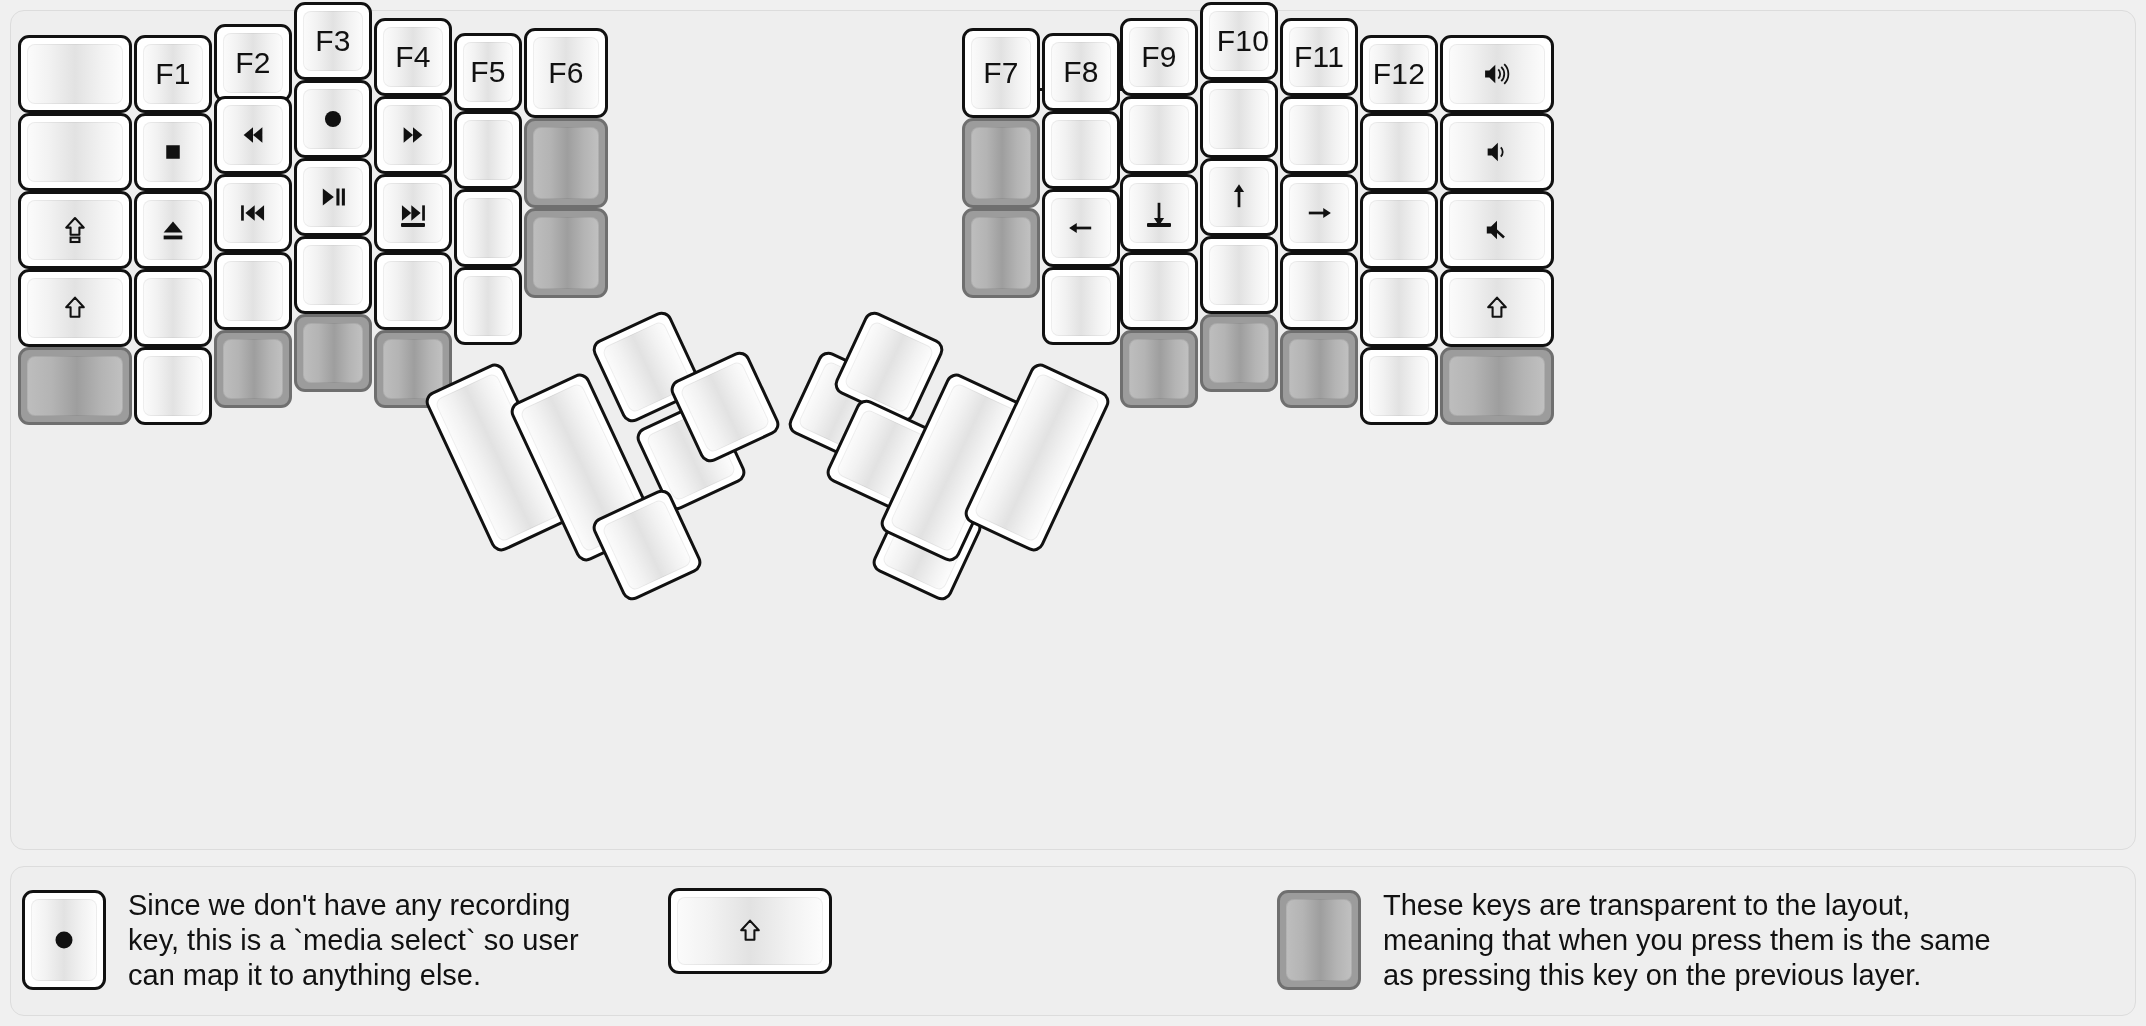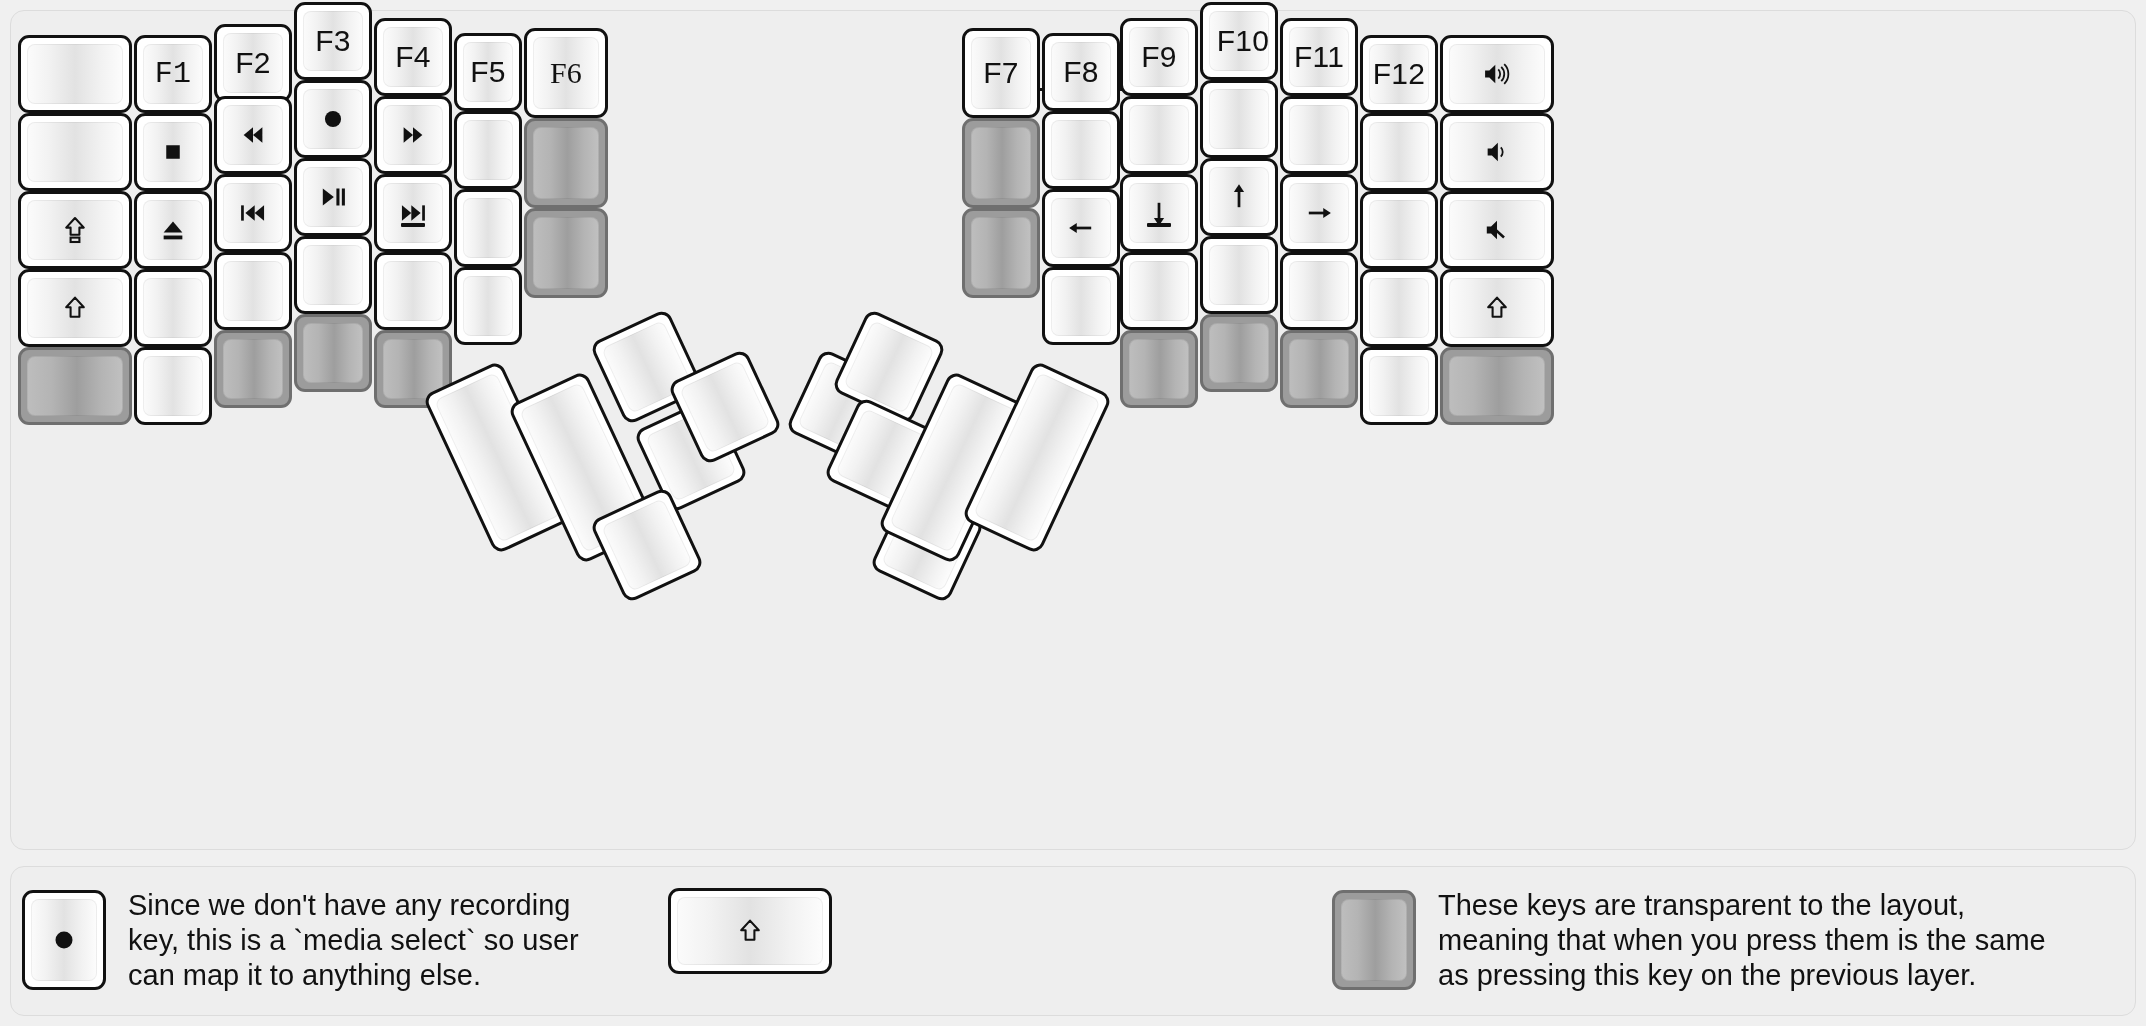--- a/index.html
+++ b/index.html
@@ -103,21 +103,21 @@
         <div class="lbl">
           <svg class="gl" width="32" height="32" viewBox="0 0 40 40" fill="#111">
             <path d="M20 7 L31 19 L25.5 19 L25.5 31 L14.5 31 L14.5 19 L9 19 Z" fill="none" stroke="#111" stroke-width="2.6" stroke-linejoin="round"></path>
           </svg>
         </div>
       </div>
       <div class="key trans" style="left: 18px; top: 347px; width: 114px; height: 78px;">
         <div class="cap"></div>
         <div class="lbl"></div>
       </div>
-      <div class="key" style="left: 134px; top: 35px; width: 78px; height: 78px; font-family: Liberation Mono, monospace;">
+      <div class="key" style="left: 134px; top: 35px; width: 78px; height: 78px;">
         <div class="cap"></div>
         <div class="lbl">F1</div>
       </div>
       <div class="key" style="left: 134px; top: 113px; width: 78px; height: 78px;">
         <div class="cap"></div>
         <div class="lbl">
           <svg class="gl" width="30" height="30" viewBox="0 0 40 40" fill="#111">
             <rect x="11" y="11" width="18" height="18"></rect>
           </svg>
         </div>
@@ -241,21 +241,21 @@
         <div class="lbl"></div>
       </div>
       <div class="key" style="left: 454px; top: 189px; width: 68px; height: 78px;">
         <div class="cap"></div>
         <div class="lbl"></div>
       </div>
       <div class="key" style="left: 454px; top: 267px; width: 68px; height: 78px;">
         <div class="cap"></div>
         <div class="lbl"></div>
       </div>
-      <div class="key" style="left: 524px; top: 28px; width: 84px; height: 90px; font-family: Liberation Serif, serif;">
+      <div class="key" style="left: 524px; top: 28px; width: 84px; height: 90px;">
         <div class="cap"></div>
         <div class="lbl">F6</div>
       </div>
       <div class="key trans" style="left: 524px; top: 118px; width: 84px; height: 90px;">
         <div class="cap"></div>
         <div class="lbl"></div>
       </div>
       <div class="key trans" style="left: 524px; top: 208px; width: 84px; height: 90px;">
         <div class="cap"></div>
         <div class="lbl"></div>
@@ -500,21 +500,21 @@
           <div class="key" style="left: 0px; top: 0px; width: 164px; height: 86px;">
             <div class="cap"></div>
             <div class="lbl">
               <svg class="gl" width="32" height="32" viewBox="0 0 40 40" fill="#111">
                 <path d="M20 7 L31 19 L25.5 19 L25.5 31 L14.5 31 L14.5 19 L9 19 Z" fill="none" stroke="#111" stroke-width="2.6" stroke-linejoin="round"></path>
               </svg>
             </div>
           </div>
         </div>
       </div>
-      <div class="legend-item" style="left: 1332px; top: 888px;">
+      <div class="legend-item" style="left: 1277px; top: 888px;">
         <div class="legend-key" style="width: 84px; height: 100px;">
           <div class="key trans" style="left: 0px; top: 0px; width: 84px; height: 100px;">
             <div class="cap"></div>
             <div class="lbl"></div>
           </div>
         </div>
         <div class="legend-text">These keys are transparent to the layout,
 meaning that when you press them is the same
 as pressing this key on the previous layer.</div>
       </div>

